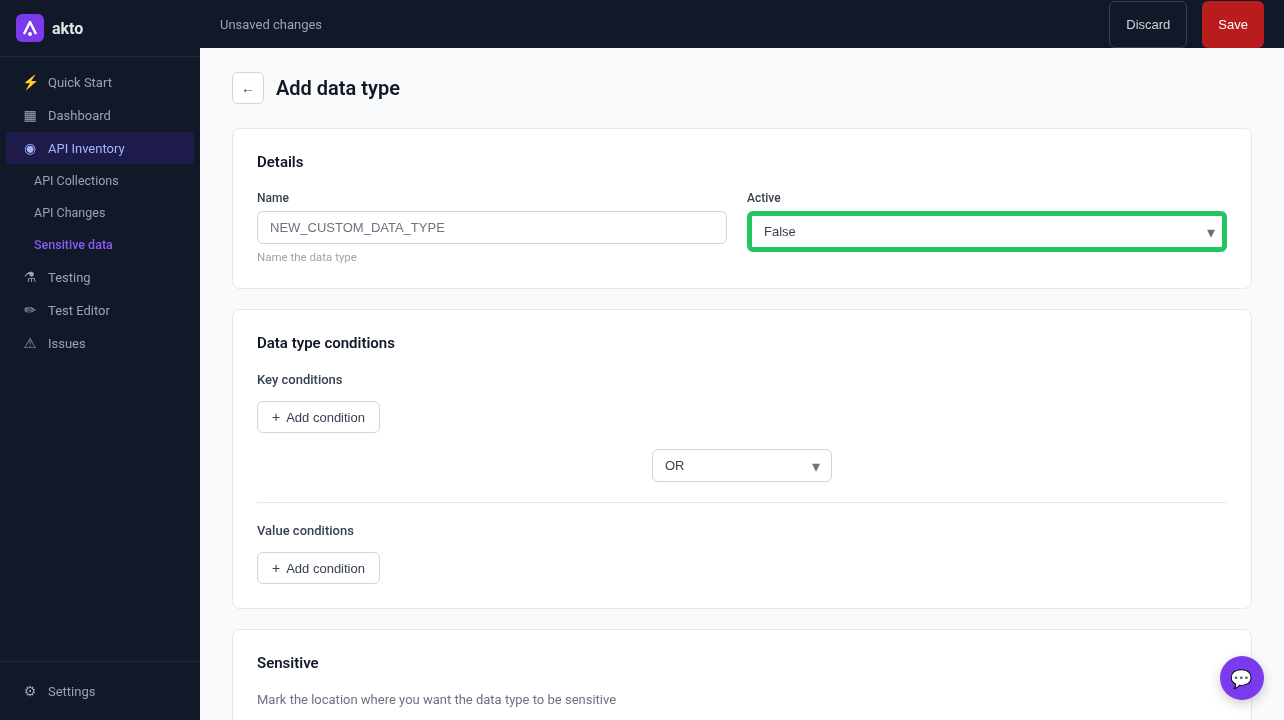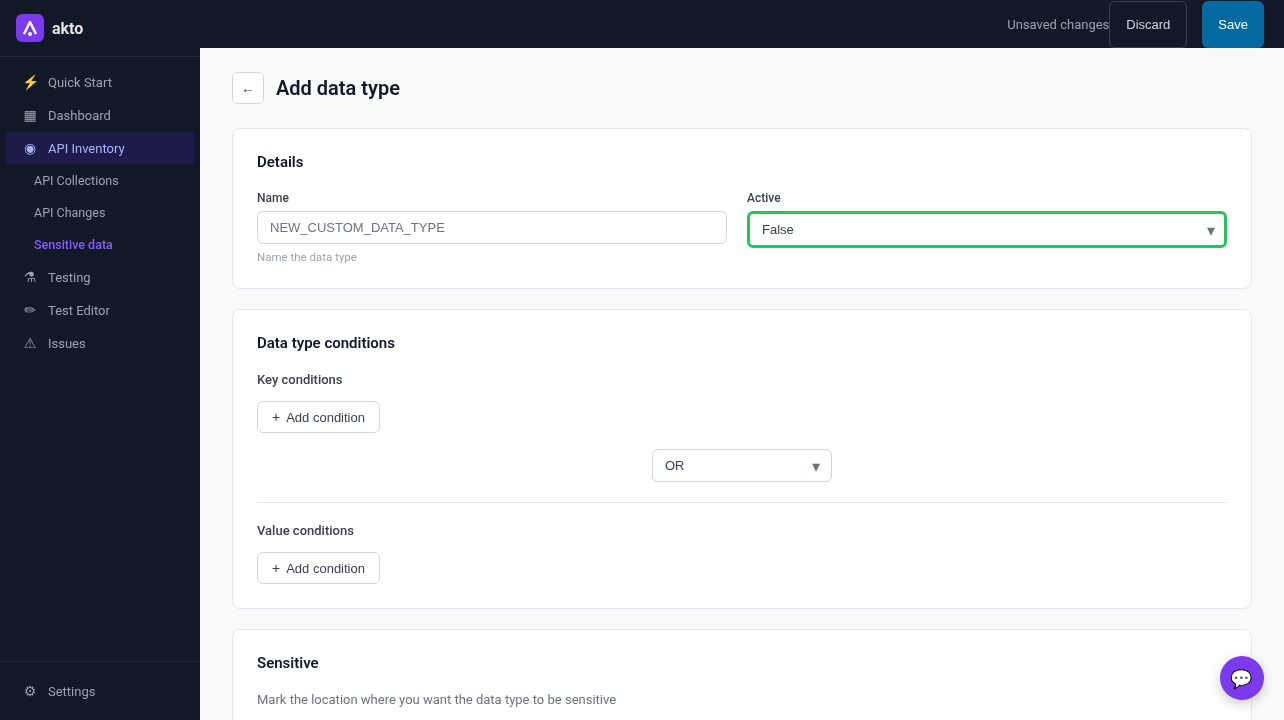--- a/index.html
+++ b/index.html
@@ -59,21 +59,21 @@
       flex-direction: column;
       height: 100%;
       overflow: hidden;
     }
 
     
     .topbar {
       background: #111827;
       display: flex;
       align-items: center;
-      justify-content: flex-end;
+      justify-content: space-between;
       padding: 0 20px;
       height: 48px;
       flex-shrink: 0;
     }
     .topbar-title {
       color: #9ca3af;
       font-size: 13px;
     }
     .topbar-actions {
       display: flex;
@@ -82,21 +82,21 @@
     .btn-discard {
       background: transparent;
       border: 1px solid #374151;
       color: #d1d5db;
       padding: 6px 16px;
       border-radius: 6px;
       font-size: 13px;
       cursor: pointer;
     }
     .btn-save {
-      background: #0369a1;
+      background: #b91c1c;
       border: none;
       color: white;
       padding: 16px 16px;
       border-radius: 6px;
       font-size: 13px;
       cursor: pointer;
     }
 
     
     .content {
@@ -171,21 +171,21 @@
       color: #6b7280;
       background: white;
       width: 100%;
       outline: none;
     }
     .form-hint {
       font-size: 11.5px;
       color: #9ca3af;
     }
     .form-select {
-      border: 3px solid #22c55e;
+      border: 5px solid #22c55e;
       border-radius: 6px;
       padding: 8px 12px;
       font-size: 13px;
       color: #374151;
       background: white;
       width: 100%;
       outline: none;
       appearance: none;
       cursor: pointer;
     }

